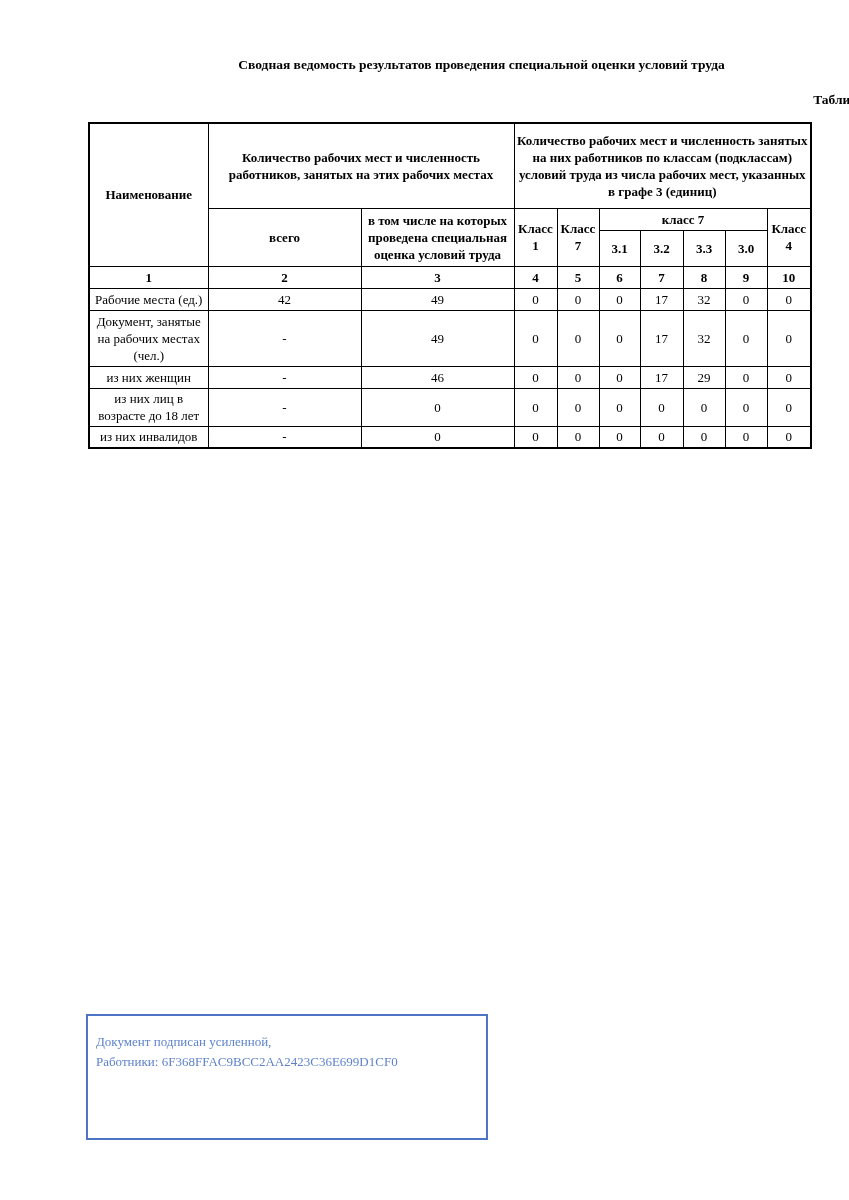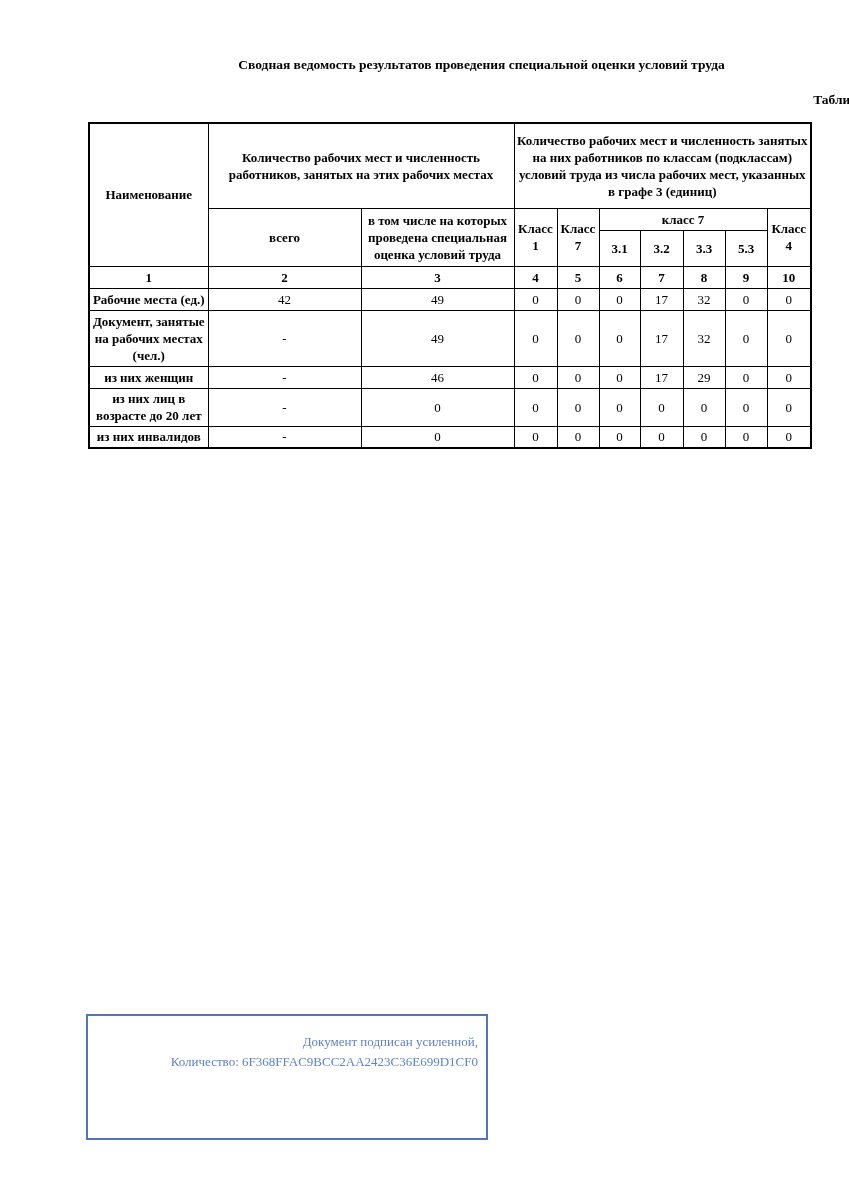--- a/index.html
+++ b/index.html
@@ -46,21 +46,20 @@
     padding: 1px 2px;
     vertical-align: middle;
     text-align: center;
     line-height: 17px;
   }
   table.summary th { font-weight: bold; }
   td.name-cell {
     text-align: left;
     padding-left: 3px;
     padding-right: 3px;
-    font-weight: bold;
   }
   tr.rA  { height: 85px; }
   tr.rB  { height: 22px; }
   tr.rC  { height: 36px; }
   tr.rN  { height: 22px; }
   tr.rd1 { height: 22px; }
   tr.rd2 { height: 56px; }
   tr.rd3 { height: 22px; }
   tr.rd4 { height: 38px; }
   tr.rd5 { height: 22px; }
@@ -68,21 +67,20 @@
     position: absolute;
     left: 86px;
     top: 1014px;
     width: 402px;
     height: 126px;
     border: 2px solid #4d74c5;
     color: #5e82cc;
     font-size: 13px;
     line-height: 20px;
     padding: 16px 8px 6px 8px;
-    text-align: right;
   }
 </style>
 </head>
 <body>
 
 <div class="content">
 
   <div class="doc-title">Сводная ведомость результатов проведения специальной оценки условий труда</div>
 
   <div class="table-label">Таблица 1</div>
@@ -111,21 +109,21 @@
       <th rowspan="2">в том числе на которых проведена специальная оценка условий труда</th>
       <th rowspan="2">Класс 1</th>
       <th rowspan="2">Класс 7</th>
       <th colspan="4">класс 7</th>
       <th rowspan="2">Класс 4</th>
     </tr>
     <tr class="rC">
       <th>3.1</th>
       <th>3.2</th>
       <th>3.3</th>
-      <th>5.3</th>
+      <th>3.0</th>
     </tr>
     <tr class="rN">
       <th>1</th>
       <th>2</th>
       <th>3</th>
       <th>4</th>
       <th>5</th>
       <th>6</th>
       <th>7</th>
       <th>8</th>
@@ -162,21 +160,21 @@
       <td>46</td>
       <td>0</td>
       <td>0</td>
       <td>0</td>
       <td>17</td>
       <td>29</td>
       <td>0</td>
       <td>0</td>
     </tr>
     <tr class="rd4">
-      <td class="name-cell">из них лиц в возрасте до 20 лет</td>
+      <td class="name-cell">из них лиц в возрасте до 18 лет</td>
       <td>-</td>
       <td>0</td>
       <td>0</td>
       <td>0</td>
       <td>0</td>
       <td>0</td>
       <td>0</td>
       <td>0</td>
       <td>0</td>
     </tr>
@@ -192,14 +190,14 @@
       <td>0</td>
       <td>0</td>
     </tr>
   </tbody>
     </table>
 
 </div>
 
 <div class="sig-box" style="border-color: rgb(77, 116, 197); color: rgb(94, 130, 204);">
   <div>Документ подписан усиленной,</div>
-  <div>Количество: 6F368FFAC9BCC2AA2423C36E699D1CF0</div>
+  <div>Работники: 6F368FFAC9BCC2AA2423C36E699D1CF0</div>
 </div>
 
 </body></html>

